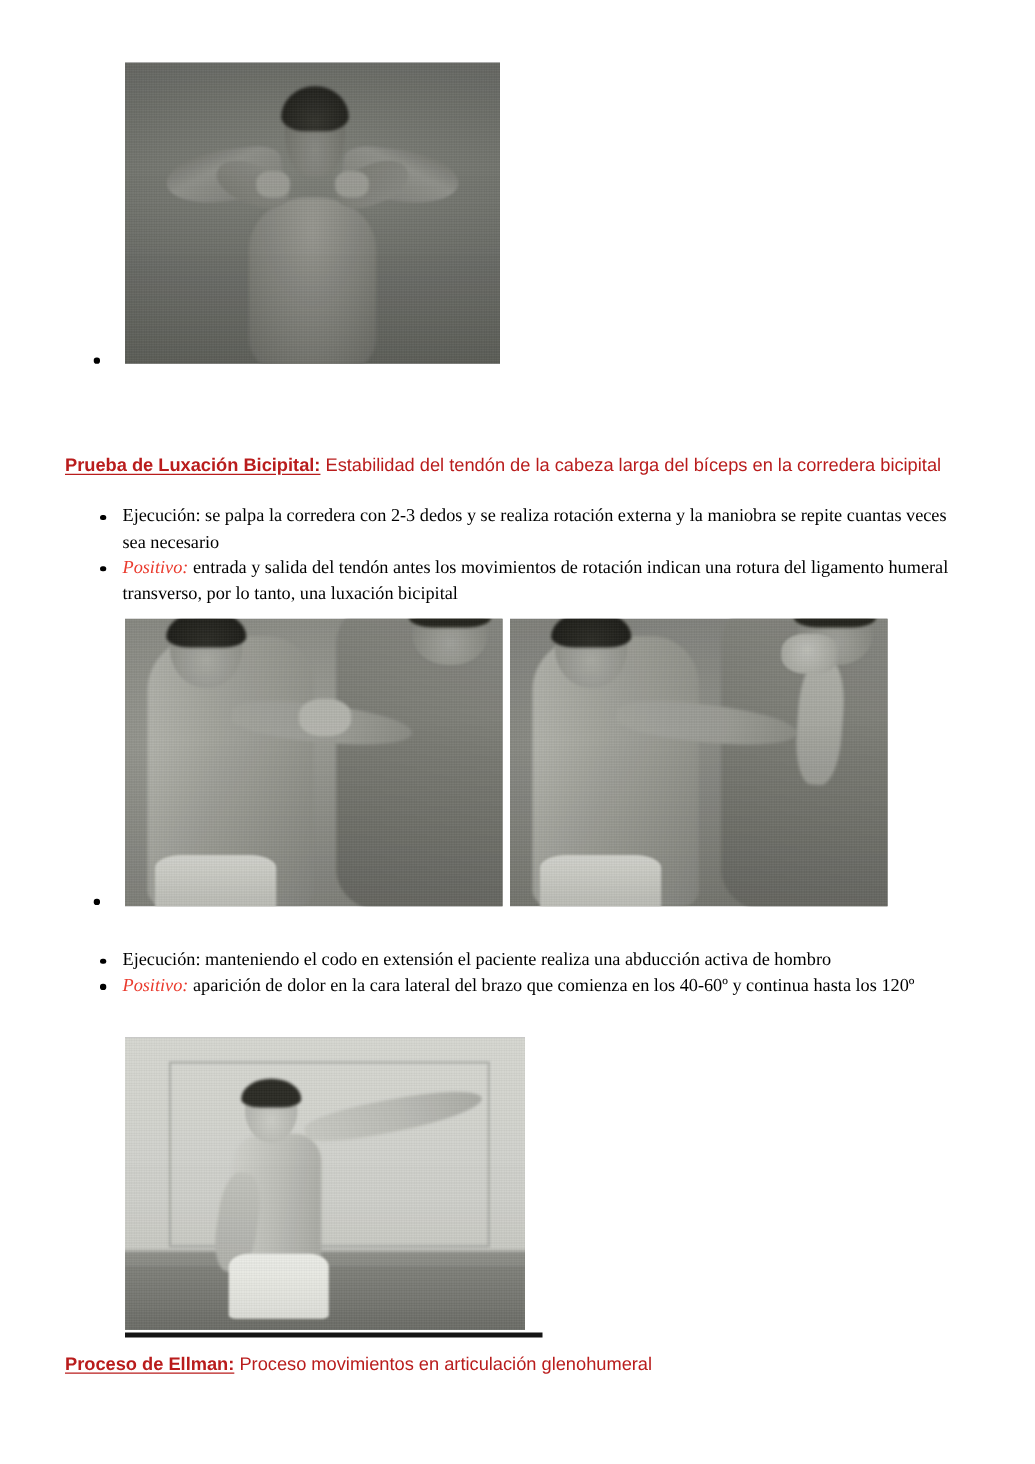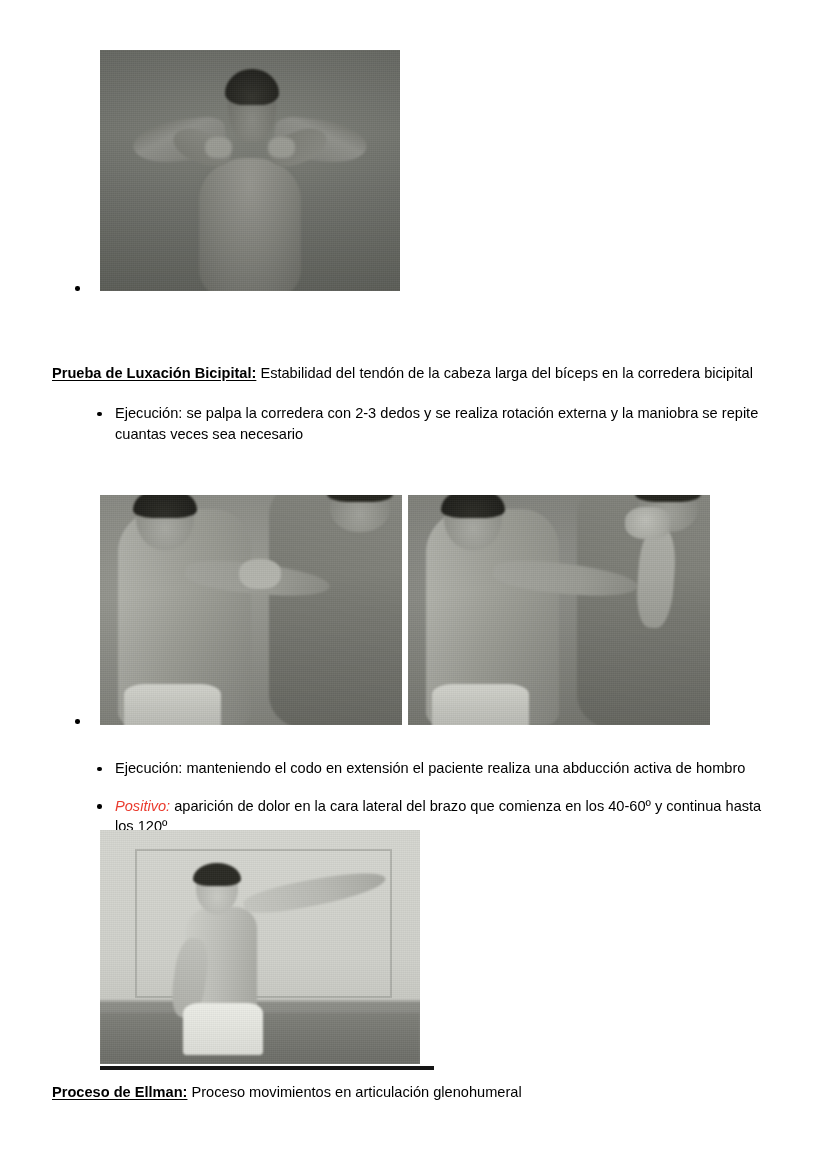--- a/index.html
+++ b/index.html
@@ -21,21 +21,21 @@
     left: 0; top: 0;
     width: 828px;
     height: 1171px;
     background: #fff;
   }
 
   
   .heading-line {
     font-size: 14.6px;
     line-height: 21px;
-    color: #000000;
+    color: #b91c1c;
     white-space: normal;
   }
   .heading-line .hd {
     font-weight: bold;
     text-decoration: underline;
     text-underline-offset: 2px;
   }
   .heading-line .rest {
     font-weight: normal;
   }
@@ -43,21 +43,22 @@
   .bullets {
     list-style: none;
     margin: 0;
     padding: 0;
   }
   .bullet-item {
     position: relative;
     font-size: 14.6px;
     line-height: 20.5px;
     padding-left: 46px;
-    margin: 17px;
+    margin: 0;
+    font-family: Liberation Serif, serif;
   }
   .bullet-item .dot {
     position: absolute;
     left: 28px;
     top: 8.5px;
     width: 4.5px;
     height: 4.5px;
     border-radius: 50%;
     background: #000;
     display: block;
@@ -319,20 +320,24 @@
 
   <div style="position:absolute; left:52px; top:363px; width:724px;">
     <div class="heading-line">
       <span class="hd">Prueba de Luxación Bicipital:</span><span class="rest"> Estabilidad del tendón de la cabeza larga del bíceps en la corredera bicipital</span>
     </div>
 
     <ul class="bullets" style="margin-top:19px;">
       <li class="bullet-item">
         <span class="dot"></span>
         <span>Ejecución:  se palpa la corredera con 2-3 dedos y se realiza rotación externa y la maniobra se repite cuantas veces sea necesario</span>
+      </li>
+      <li class="bullet-item">
+        <span class="dot"></span>
+        <span class="pos">Positivo:</span><span> entrada y salida del tendón antes los movimientos de rotación indican una rotura del ligamento humeral transverso, por lo tanto, una luxación bicipital</span>
       </li>
     </ul>
   </div>
 
   <div class="photo exam" id="fig2a" style="left:100px; top:495px; width:302px; height:230px;">
     <div class="ph-bg"></div>
     <div class="shape doctor"></div>
     <div class="shape dhead"></div>
     <div class="shape dhair"></div>
     <div class="shape patient"></div>

